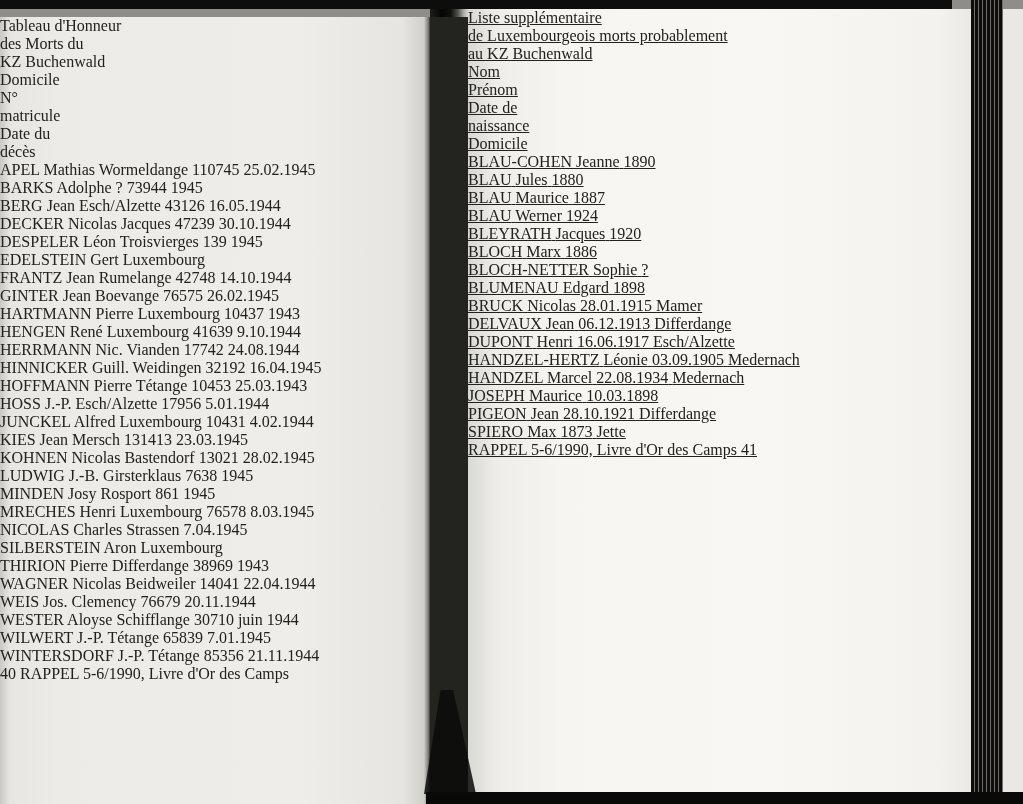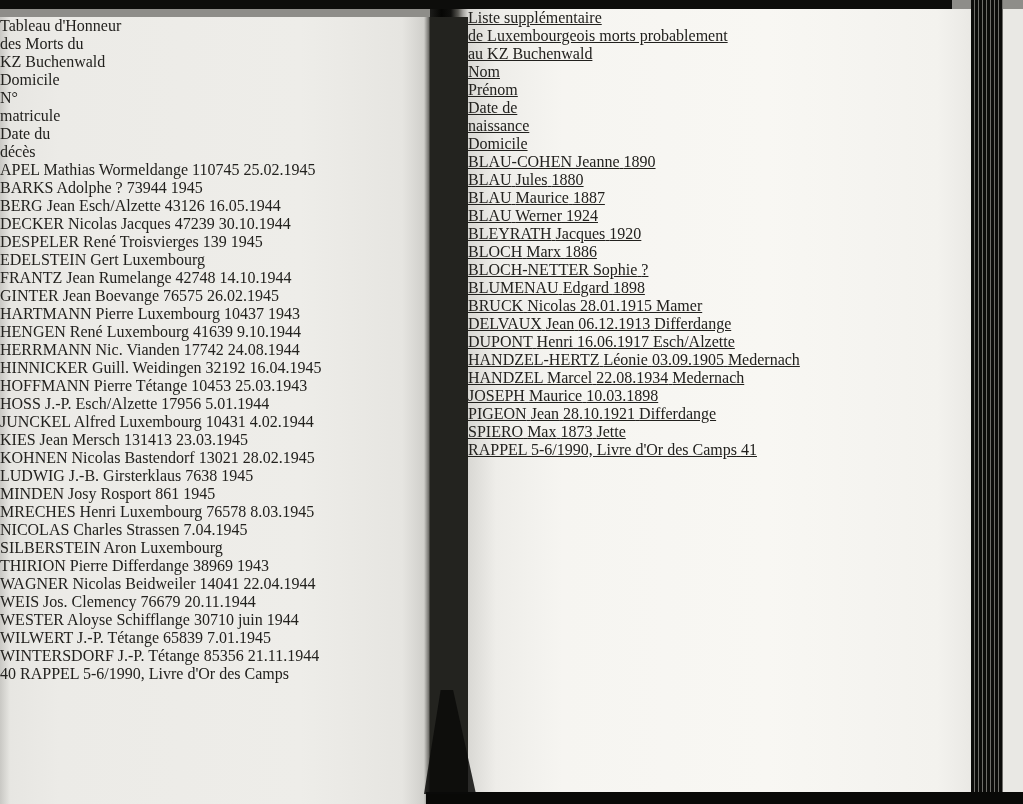--- a/index.html
+++ b/index.html
@@ -123,21 +123,21 @@
           </div>
 
           <div class="row-lt">
             <span class="name">DECKER Nicolas</span>
             <span class="dom">Jacques</span>
             <span class="num">47239</span>
             <span class="date">30.10.1944</span>
           </div>
 
           <div class="row-lt">
-            <span class="name">DESPELER René</span>
+            <span class="name">DESPELER Léon</span>
             <span class="dom">Troisvierges</span>
             <span class="num">139</span>
             <span class="date">1945</span>
           </div>
 
           <div class="row-lt">
             <span class="name">EDELSTEIN Gert</span>
             <span class="dom">Luxembourg</span>
             <span class="num"></span>
             <span class="date"></span>

